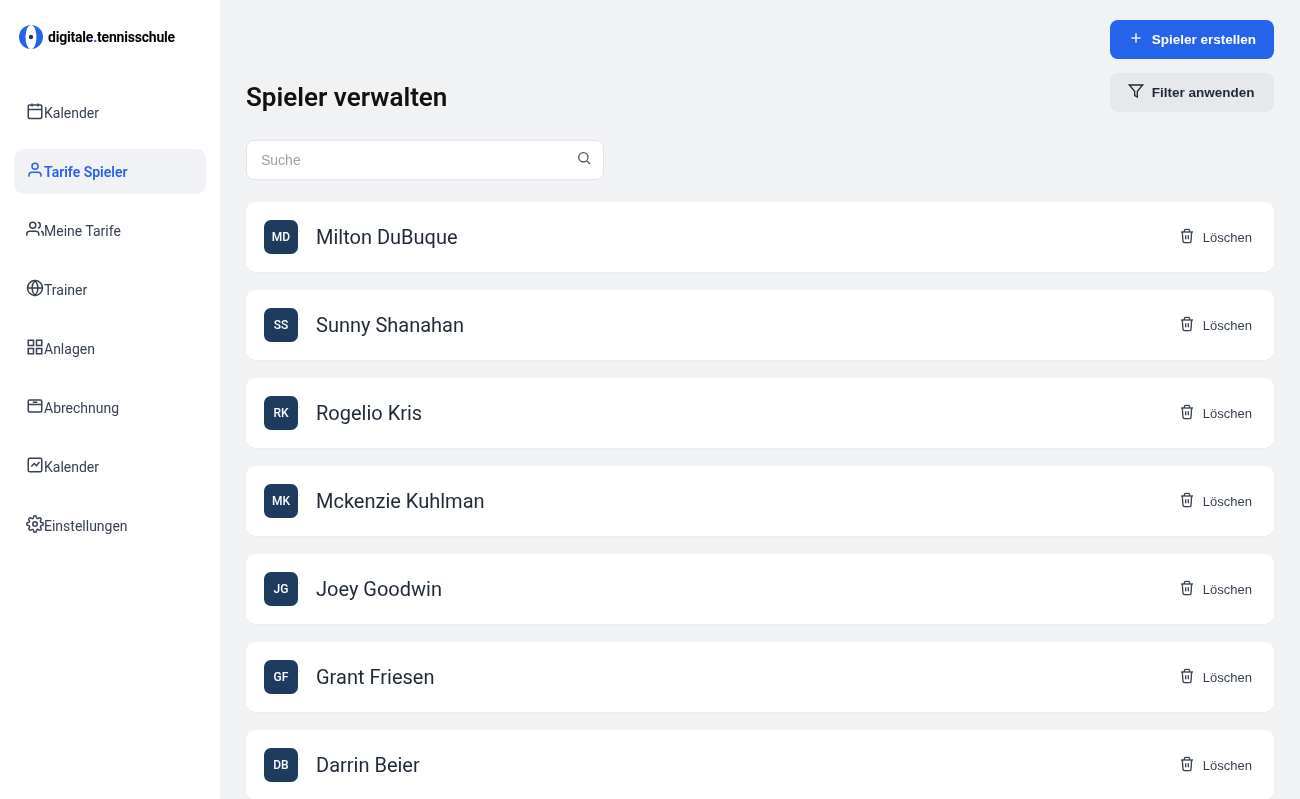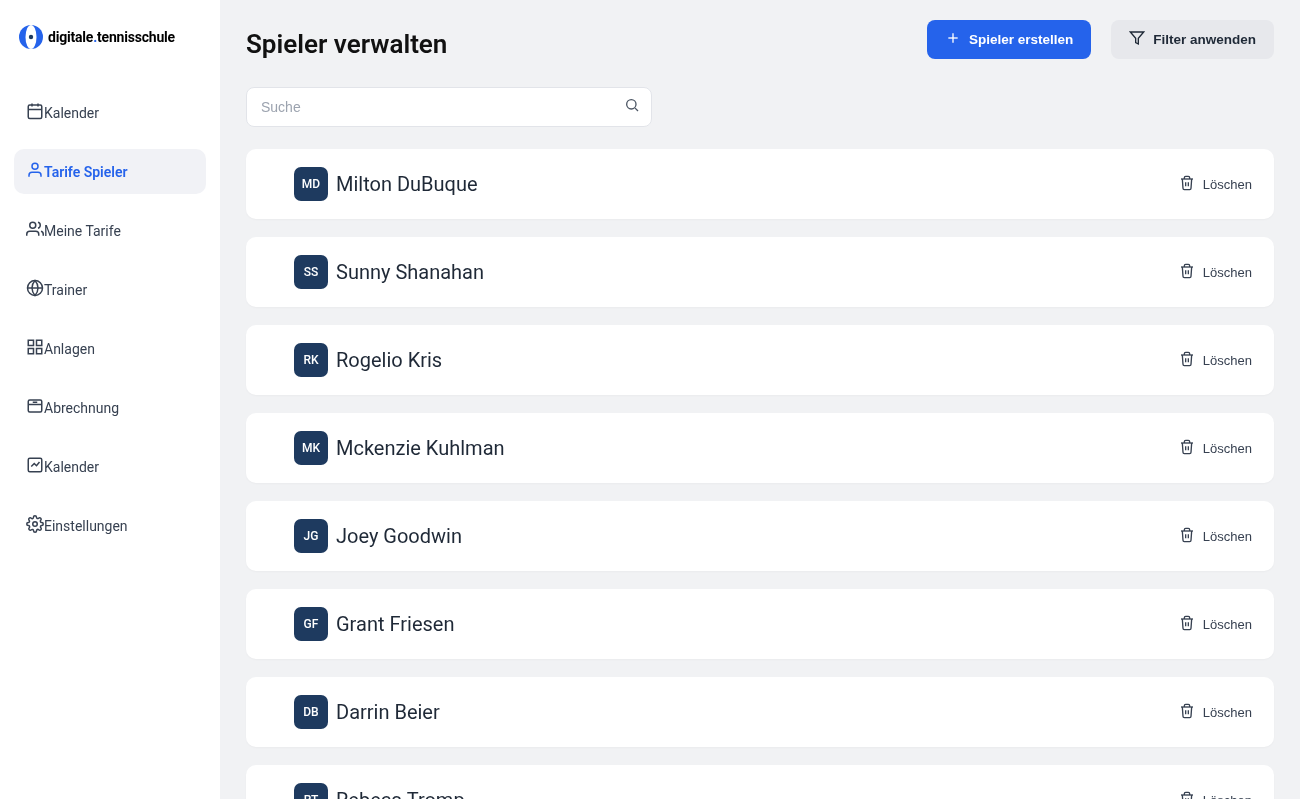--- a/index.html
+++ b/index.html
@@ -66,38 +66,38 @@
     display: flex;
     align-items: flex-end;
     justify-content: space-between;
     margin-bottom: 28px;
   }
   .page-title {
     font-size: 26px;
     font-weight: 600;
     color: #111;
   }
-  .header-actions { display: flex; gap: 20px; }
+  .header-actions { display: flex; gap: 14px; flex-direction: column; }
   .btn {
     display: flex;
     align-items: center;
     gap: 8px;
     padding: 10px 18px;
     border-radius: 8px;
     font-size: 13.5px;
     font-weight: 600;
     border: none;
     cursor: pointer;
   }
   .btn-primary { background: #2563eb; color: #fff; }
   .btn-secondary { background: #e7e8ec; color: #1f2937; }
   .btn svg { width: 16px; height: 16px; }
   .search-wrap {
     position: relative;
-    width: 406px;
+    width: 358px;
     margin-bottom: 22px;
   }
   .search-input {
     width: 100%;
     padding: 11px 40px 11px 14px;
     border: 1px solid #e2e4e9;
     border-radius: 8px;
     font-size: 14px;
     background: #fff;
     color: #111;
@@ -116,21 +116,21 @@
   .player-card {
     background: #fff;
     border-radius: 10px;
     padding: 18px 22px 18px 18px;
     display: flex;
     align-items: center;
     justify-content: space-between;
     box-shadow: 0 1px 2px rgba(0,0,0,0.03);
     cursor: pointer;
   }
-  .player-left { display: flex; align-items: center; gap: 8px; margin-left: 30px; }
+  .player-left { display: flex; align-items: center; gap: 18px; }
   .avatar {
     width: 34px;
     height: 34px;
     border-radius: 7px;
     background: #1e3a5f;
     color: #fff;
     font-size: 12px;
     font-weight: 500;
     display: flex;
     align-items: center;

